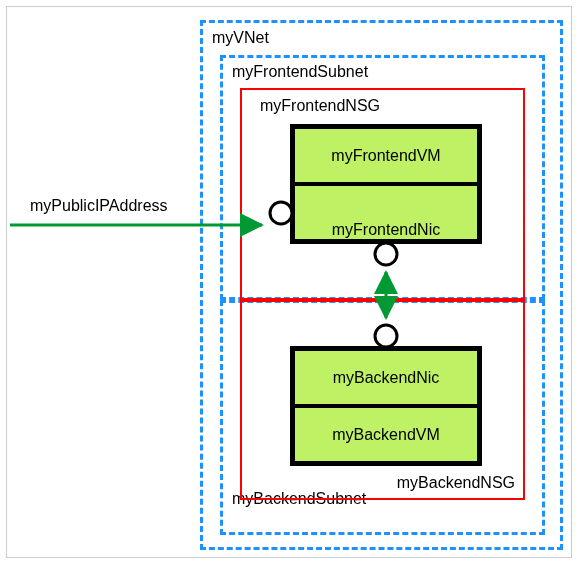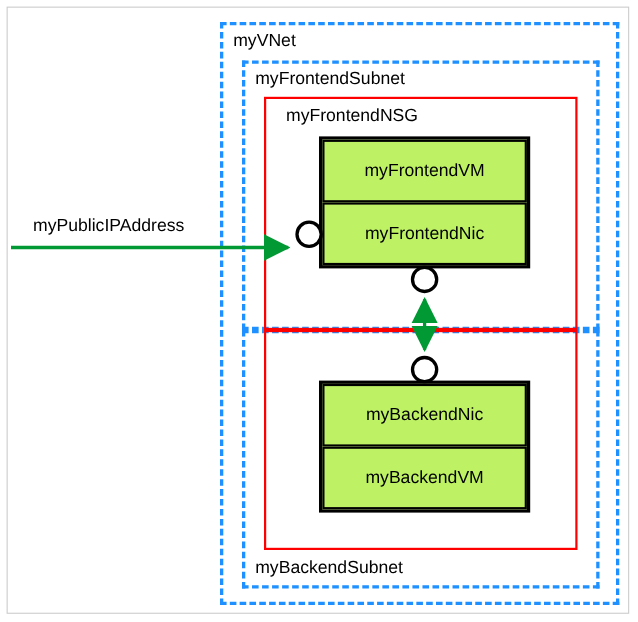--- a/index.html
+++ b/index.html
@@ -62,33 +62,34 @@
 
   <div class="outer-frame"></div>
 
   <div class="box dashed-blue" style="left:200px; top:20px; width:363px; height:530px;"></div>
   <div class="label" style="left:212px; top:30px;text-align:center;">myVNet</div>
 
   <div class="box dashed-blue" style="left:220px; top:55px; width:325px; height:245px;"></div>
   <div class="label" style="left:232px; top:64px;">myFrontendSubnet</div>
 
   <div class="box dashed-blue" style="left:220px; top:300px; width:325px; height:235px;"></div>
-  <div class="label" style="left:232px; top:509px;">myBackendSubnet</div>
+  <div class="label" style="left:232px; top:491px;">myBackendSubnet</div>
 
   <div class="box solid-red" style="left:240px; top:88px; width:285px; height:212px;"></div>
   <div class="label" style="left:260px; top:98px;text-align:center;">myFrontendNSG</div>
 
   <div class="box solid-red" style="left:240px; top:300px; width:285px; height:200px;"></div>
+  <div class="label" style="right:65px; top:475px;">myBackendNSG</div>
 
   <div class="box solid-black-thick" style="left:290px; top:124px; width:192px; height:120px;"></div>
 
   <div class="box solid-black" style="left:293px; top:127px; width:186px; height:57px; display:flex; align-items:center; justify-content:center;">
     <span>myFrontendVM</span>
   </div>
-  <div class="box solid-black" style="left:293px; top:184px; width:186px; height:57px; display:flex; align-items:center; justify-content:center;">
+  <div class="box solid-black" style="left:293px; top:184px; width:186px; height:57px; display:flex; align-items:flex-end; justify-content:center;">
     <span>myFrontendNic</span>
   </div>
 
   <div class="box solid-black-thick" style="left:290px; top:346px; width:192px; height:120px;"></div>
 
   <div class="box solid-black" style="left:293px; top:349px; width:186px; height:57px; display:flex; align-items:center; justify-content:center;">
     <span>myBackendNic</span>
   </div>
   <div class="box solid-black" style="left:293px; top:406px; width:186px; height:57px; display:flex; align-items:center; justify-content:center;">
     <span>myBackendVM</span>

